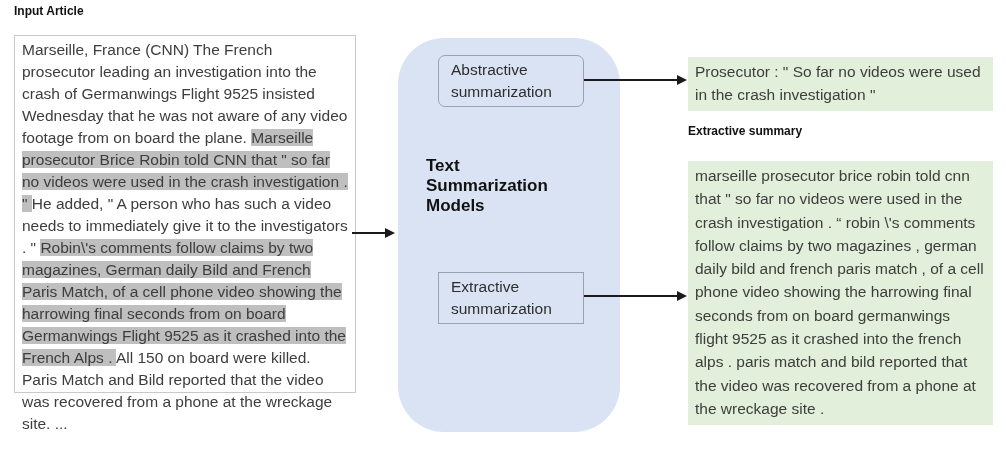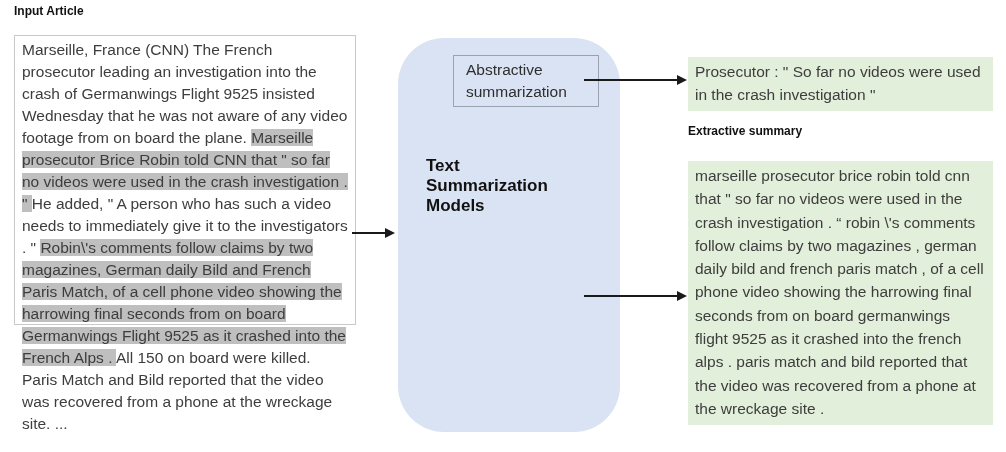--- a/index.html
+++ b/index.html
@@ -9,38 +9,38 @@
     --ink:#3d3d3d;
     --line:#1a1a1a;
   }
   *{box-sizing:border-box;}
   body{margin:0;background:#ffffff;font-family:"Liberation Sans",sans-serif;}
   .canvas{position:relative;width:1006px;height:452px;background:#ffffff;overflow:hidden;}
 
   .heading{position:absolute;font-weight:bold;font-size:12px;color:#111;white-space:nowrap;}
 
   .article-box{
-    position:absolute;left:14px;top:35px;width:342px;height:290px;
+    position:absolute;left:14px;top:35px;width:342px;height:358px;
     border:1px solid #c9c9c9;background:#fff;
     padding:3px 6px 0 7px;
     font-size:15.5px;line-height:22px;color:var(--ink);
   }
   .article-box .hl{background:var(--gray-hl);}
 
   .models-box{
     position:absolute;left:398px;top:38px;width:222px;height:394px;
     background:var(--model-blue);border-radius:46px;
   }
   .model-sub-box{
     position:absolute;width:146px;height:52px;
     border:1px solid #9aa2b0;
     padding:3px 0 0 12px;
     font-size:15.5px;line-height:22px;color:#2e2e2e;
   }
-  .abstractive-box{left:453px;top:55px;}
+  .abstractive-box{left:438px;top:55px;border-radius:7px;}
   .extractive-box{left:438px;top:272px;}
   .model-label{
     position:absolute;left:426px;top:156px;width:140px;
     font-weight:bold;font-size:17px;line-height:20px;color:#111;
   }
 
   .arrow{position:absolute;height:2px;background:var(--line);}
   .arrow::after{
     content:"";position:absolute;right:-9px;top:-4px;
     border-left:10px solid var(--line);
@@ -70,20 +70,21 @@
   <div class="article-box"><span>Marseille, France (CNN) The French prosecutor leading an investigation into the crash of Germanwings Flight 9525 insisted Wednesday that he was not aware of any video footage from on board the plane. </span><span class="hl">Marseille prosecutor Brice Robin told CNN that " so far no videos were used in the crash investigation . " </span><span>He added, " A person who has such a video needs to immediately give it to the investigators . " </span><span class="hl">Robin\'s comments follow claims by two magazines, German daily Bild and French Paris Match, of a cell phone video showing the harrowing final seconds from on board Germanwings Flight 9525 as it crashed into the French Alps . </span><span>All 150 on board were killed. Paris Match and Bild reported that the video was recovered from a phone at the wreckage site. ...</span></div>
 
   <div class="arrow arrow-input"></div>
 
   <div class="models-box"></div>
 
   <div class="model-sub-box abstractive-box">Abstractive summarization</div>
 
   <div class="model-label">Text Summarization Models</div>
 
+  <div class="model-sub-box extractive-box">Extractive summarization</div>
 
   <div class="arrow arrow-abstractive"></div>
 
   <div class="arrow arrow-extractive"></div>
 
 
   <div class="summary-block generated-block">Prosecutor : " So far no videos were used in the crash investigation "</div>
 
   <div class="heading" style="left:688px;top:124px;">Extractive summary</div>
 

